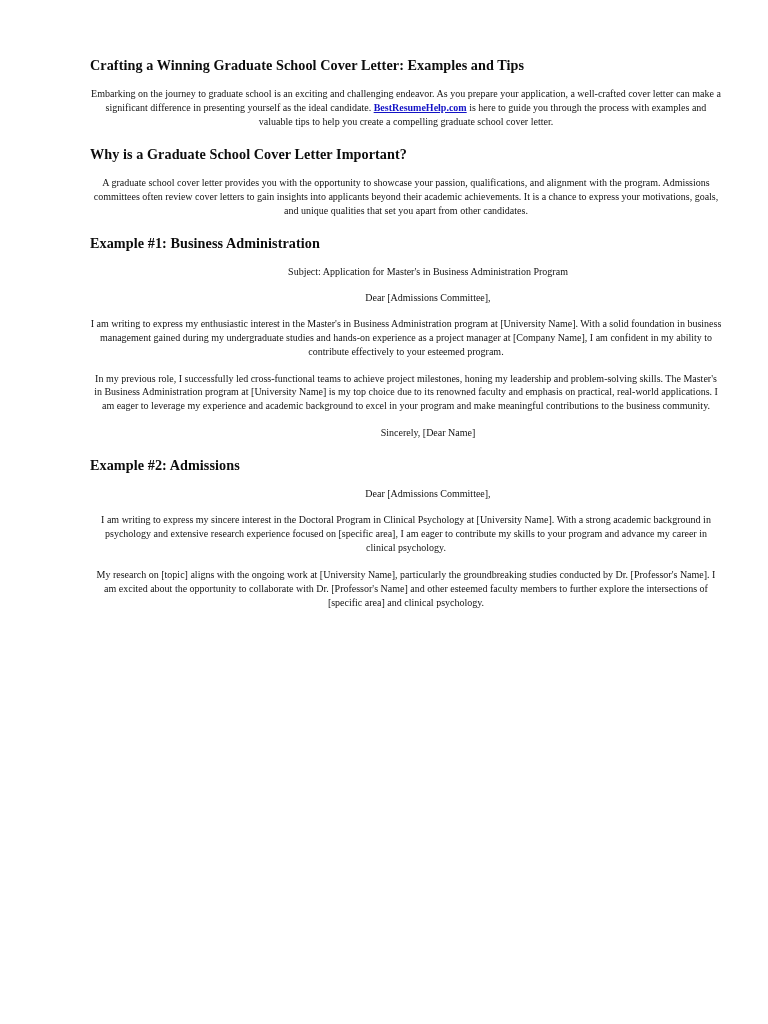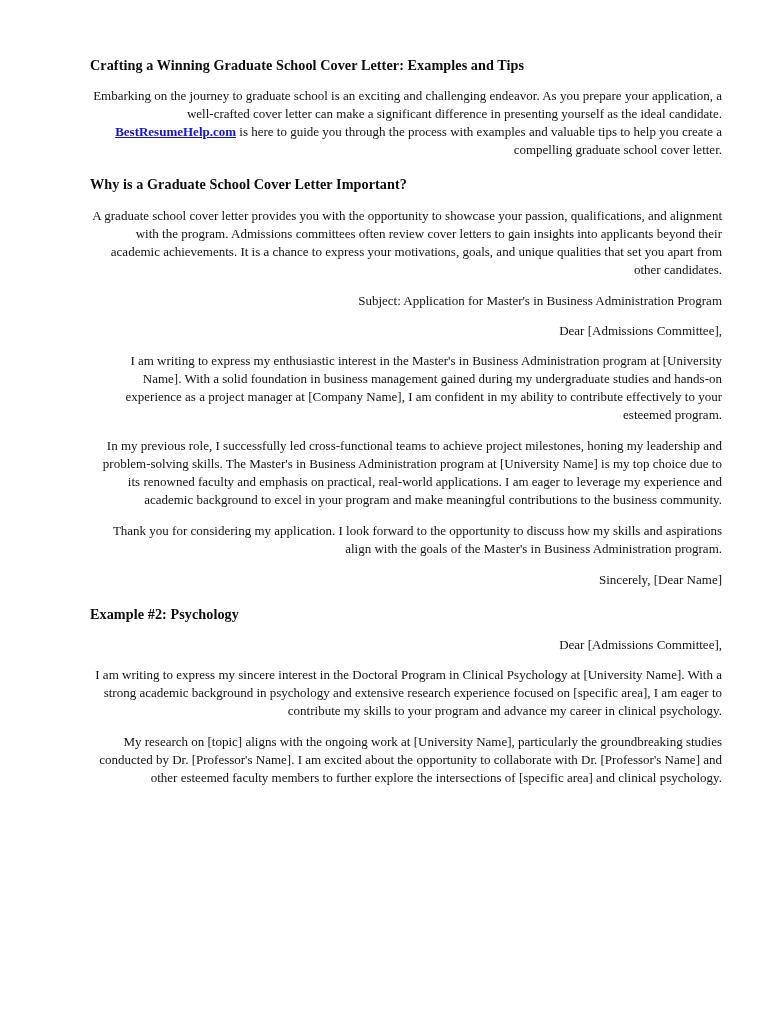--- a/index.html
+++ b/index.html
@@ -37,26 +37,26 @@
     margin: 0 0 13px 0;
     letter-spacing: 0.005em;
     color: #0d0d0d;
   }
   .heading.subsequent {
     margin-top: 16px;
   }
 
   
   .para {
-    font-size: 13px;
+    font-size: 10px;
     font-weight: normal;
     line-height: 1.385;
     margin: 0 0 13px 0;
     color: #121212;
-    text-align: right;
+    text-align: center;
   }
   .para.tight {
     margin-bottom: 12px;
     margin-left: 44px;
   }
   .para:last-child {
     margin-bottom: 0;
   }
 
   
@@ -74,34 +74,34 @@
   <div class="doc-body">
 
     <h1 class="heading">Crafting a Winning Graduate School Cover Letter: Examples and Tips</h1>
 
     <p class="para"><span>Embarking on the journey to graduate school is an exciting and challenging endeavor. As you prepare your application, a well-crafted cover letter can make a significant difference in presenting yourself as the ideal candidate. </span><a class="doc-link" href="#">BestResumeHelp.com</a><span> is here to guide you through the process with examples and valuable tips to help you create a compelling graduate school cover letter.</span></p>
 
     <h2 class="heading subsequent">Why is a Graduate School Cover Letter Important?</h2>
 
     <p class="para">A graduate school cover letter provides you with the opportunity to showcase your passion, qualifications, and alignment with the program. Admissions committees often review cover letters to gain insights into applicants beyond their academic achievements. It is a chance to express your motivations, goals, and unique qualities that set you apart from other candidates.</p>
 
+    <h2 class="heading subsequent">Example #1: Business Administration</h2>
 
     <p class="para tight">Subject: Application for Master's in Business Administration Program</p>
 
     <p class="para tight">Dear [Admissions Committee],</p>
 
     <p class="para">I am writing to express my enthusiastic interest in the Master's in Business Administration program at [University Name]. With a solid foundation in business management gained during my undergraduate studies and hands-on experience as a project manager at [Company Name], I am confident in my ability to contribute effectively to your esteemed program.</p>
 
     <p class="para">In my previous role, I successfully led cross-functional teams to achieve project milestones, honing my leadership and problem-solving skills. The Master's in Business Administration program at [University Name] is my top choice due to its renowned faculty and emphasis on practical, real-world applications. I am eager to leverage my experience and academic background to excel in your program and make meaningful contributions to the business community.</p>
 
-    <p class="para">Thank you for considering my application. I look forward to the opportunity to discuss how my skills and aspirations align with the goals of the Master's in Business Administration program.</p>
 
     <p class="para tight">Sincerely, [Dear Name]</p>
 
-    <h2 class="heading subsequent">Example #2: Psychology</h2>
+    <h2 class="heading subsequent">Example #2: Admissions</h2>
 
 
     <p class="para tight">Dear [Admissions Committee],</p>
 
     <p class="para">I am writing to express my sincere interest in the Doctoral Program in Clinical Psychology at [University Name]. With a strong academic background in psychology and extensive research experience focused on [specific area], I am eager to contribute my skills to your program and advance my career in clinical psychology.</p>
 
     <p class="para">My research on [topic] aligns with the ongoing work at [University Name], particularly the groundbreaking studies conducted by Dr. [Professor's Name]. I am excited about the opportunity to collaborate with Dr. [Professor's Name] and other esteemed faculty members to further explore the intersections of [specific area] and clinical psychology.</p>
 
   </div>
 </div>

